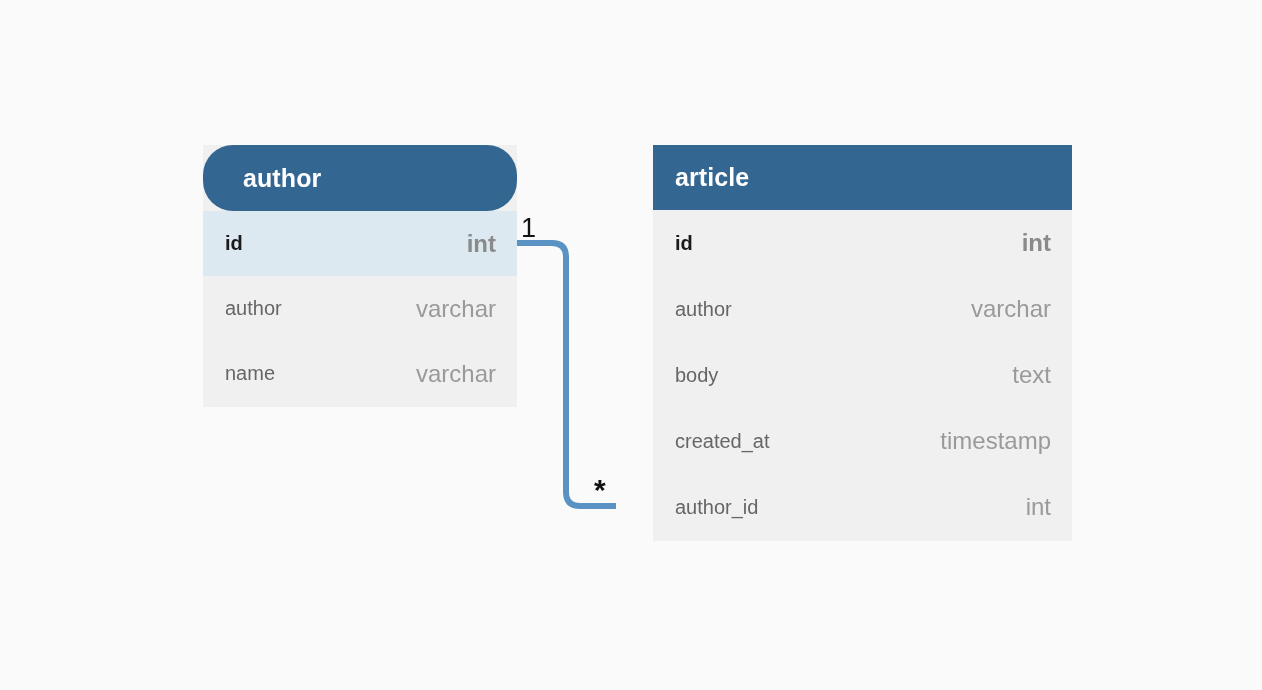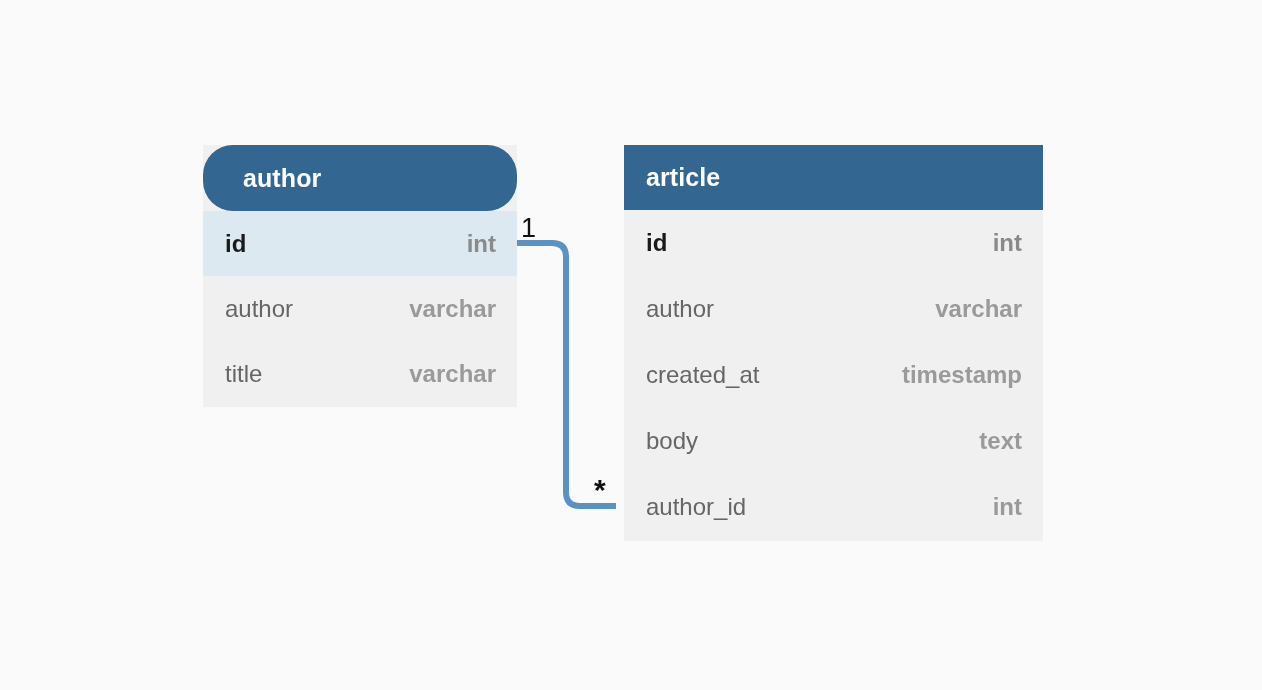--- a/index.html
+++ b/index.html
@@ -39,29 +39,29 @@
     display: flex;
     align-items: center;
     justify-content: space-between;
     box-sizing: border-box;
     background: #f0f0f0;
   }
   .entity-row.pk-highlight {
     background: #dce9f1;
   }
   .col-name {
-    font-size: 24px;
+    font-size: 20px;
     color: #666666;
     font-weight: normal;
     white-space: nowrap;
   }
   .col-type {
     font-size: 24px;
     color: #9a9a9a;
-    font-weight: bold;
+    font-weight: normal;
     white-space: nowrap;
   }
   .entity-row.pk .col-name {
     color: #1a1a1a;
     font-weight: bold;
   }
   .entity-row.pk .col-type {
     color: #8a8a8a;
     font-weight: bold;
   }
@@ -78,21 +78,21 @@
     padding: 0 40px;
     border-radius: 30px;
   }
   #entity-author .entity-row {
     height: 65px;
     padding: 0 21px 0 22px;
   }
 
   
   #entity-article {
-    left: 624px;
+    left: 653px;
     top: 145px;
     width: 419px;
     height: 396px;
   }
   #entity-article .entity-header {
     height: 65px;
     padding: 0 22px;
   }
   #entity-article .entity-row {
     height: 66px;
@@ -137,44 +137,44 @@
     </div>
     <div class="entity-row pk pk-highlight">
       <span class="col-name">id</span>
       <span class="col-type">int</span>
     </div>
     <div class="entity-row">
       <span class="col-name">author</span>
       <span class="col-type">varchar</span>
     </div>
     <div class="entity-row">
-      <span class="col-name">title</span>
+      <span class="col-name">name</span>
       <span class="col-type">varchar</span>
     </div>
   </div>
 
   <div class="entity" id="entity-article">
     <div class="entity-header">
       <span>article</span>
     </div>
     <div class="entity-row pk">
       <span class="col-name">id</span>
       <span class="col-type">int</span>
     </div>
     <div class="entity-row">
       <span class="col-name">author</span>
       <span class="col-type">varchar</span>
     </div>
     <div class="entity-row">
+      <span class="col-name">body</span>
+      <span class="col-type">text</span>
+    </div>
+    <div class="entity-row">
       <span class="col-name">created_at</span>
       <span class="col-type">timestamp</span>
-    </div>
-    <div class="entity-row">
-      <span class="col-name">body</span>
-      <span class="col-type">text</span>
     </div>
     <div class="entity-row">
       <span class="col-name">author_id</span>
       <span class="col-type">int</span>
     </div>
   </div>
 
   <svg id="relationship-connector" viewBox="0 0 1262 690" width="1262" height="690">
     <path d="M 517 243 L 552 243 Q 566 243 566 257 L 566 492 Q 566 506 580 506 L 616 506" fill="none" stroke="#5b92c4" stroke-width="6" stroke-linecap="butt"></path>
   </svg>

